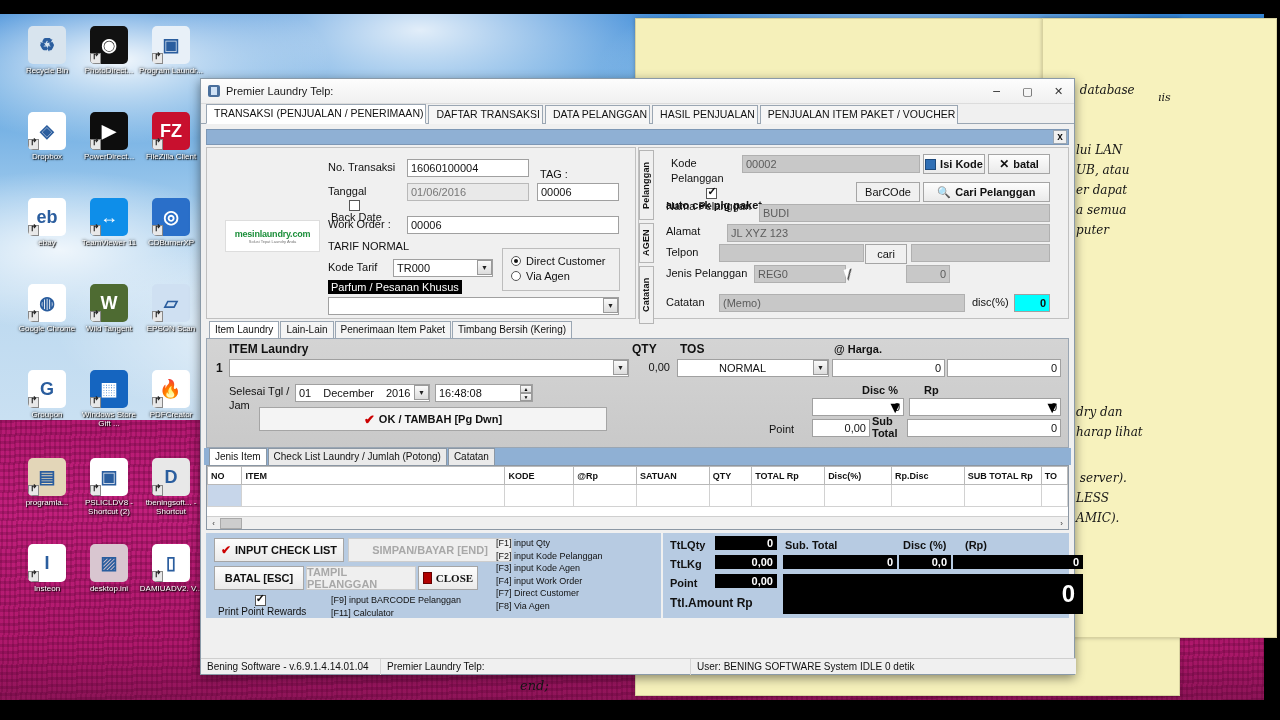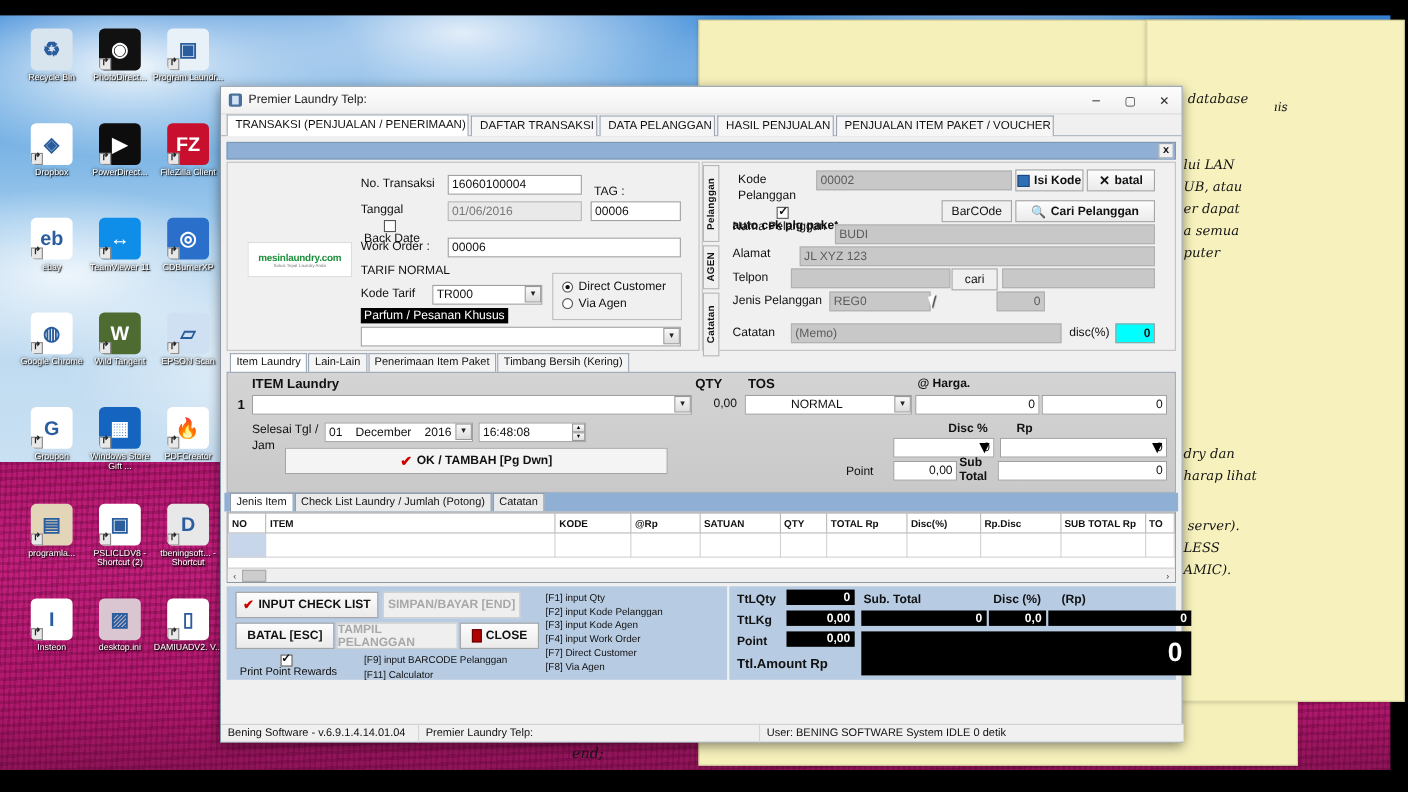--- a/index.html
+++ b/index.html
@@ -634,30 +634,30 @@
           <div class="arrw">›</div>
         </div>
       </div>
 
       <div class="bottom">
         <div class="bleft">
           <div class="btn" style="position:absolute; left:8px; top:5px; width:130px; height:24px;">
             <span style="color:#cc0000; font-size:12px;">✔</span>
             <span>INPUT CHECK LIST</span>
           </div>
-          <div class="btn dis" style="position:absolute; left:142px; top:5px; width:125px; height:24px;">
+          <div class="btn dis" style="position:absolute; left:142px; top:5px; width:164px; height:24px;">
             <span>SIMPAN/BAYAR [END]</span>
           </div>
           <div class="btn" style="position:absolute; left:8px; top:33px; width:90px; height:24px;">
             <span>BATAL [ESC]</span>
           </div>
           <div class="btn dis" style="position:absolute; left:100px; top:33px; width:110px; height:24px;">
             <span>TAMPIL PELANGGAN</span>
           </div>
-          <div class="btn" style="position:absolute; left:212px; top:33px; width:72px; height:24px;">
+          <div class="btn" style="position:absolute; left:212px; top:33px; width:60px; height:24px;font-family:Liberation Serif, serif;">
             <span style="display:inline-block;width:9px;height:12px;background:#b00000;border:1px solid #600;"></span>
             <span>CLOSE</span>
           </div>
 
           <div class="cbx" style="position:absolute; left:12px; top:62px; font-size:10px;">
             <span class="box checked"></span>
             <span>Print Point Rewards</span>
           </div>
 
           <div class="keyhint" id="hintsLeft" style="position:absolute; left:125px; top:61px;">

